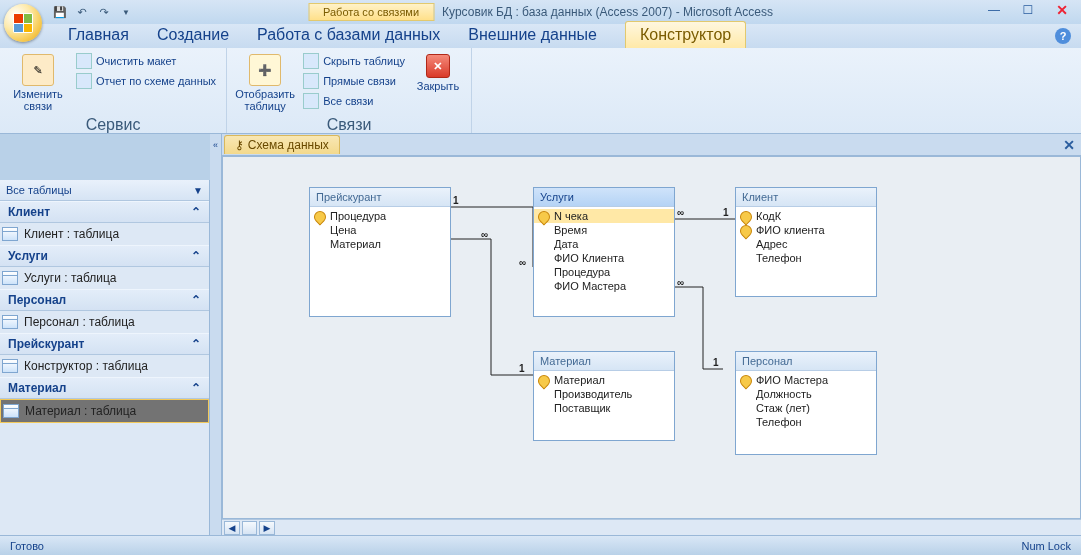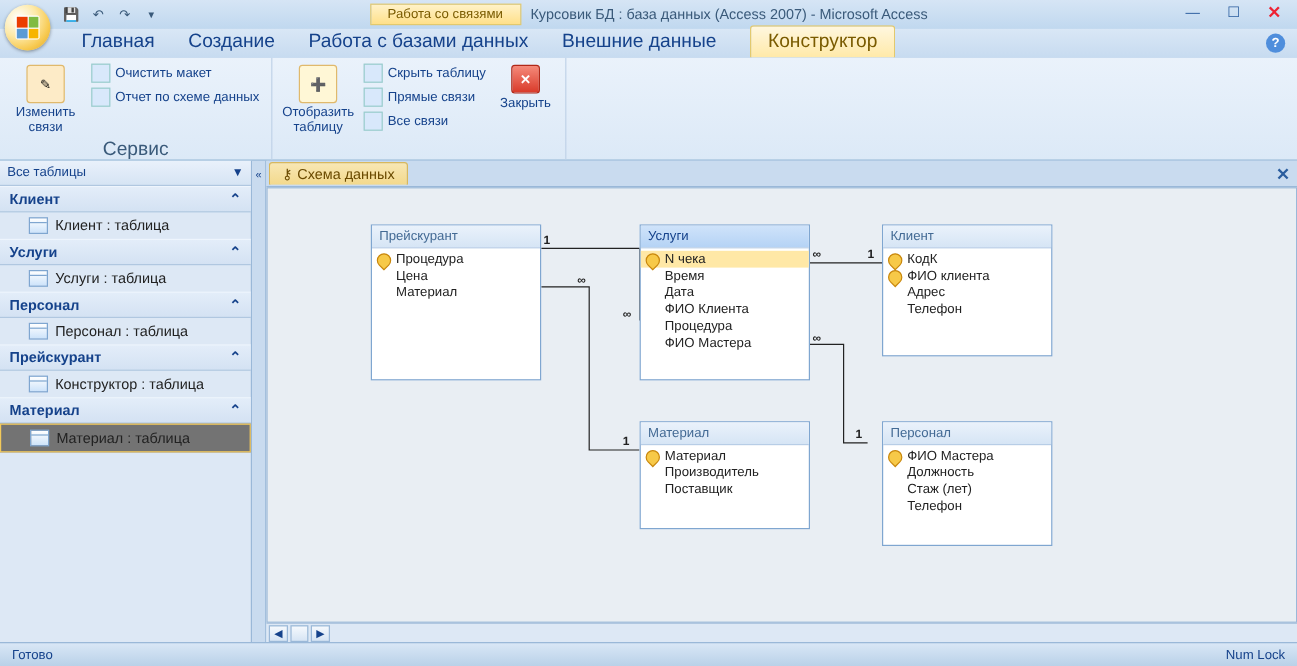--- a/index.html
+++ b/index.html
@@ -35,25 +35,25 @@
 .bigbtn .blabel { font-size: 11px; color: #15428b; text-align: center; margin-top: 2px; line-height: 1.1; }
 .smallbtns { display: flex; flex-direction: column; gap: 2px; }
 .smallbtn { display: flex; align-items: center; gap: 4px; font-size: 11px; color: #15428b; padding: 1px 2px; white-space: nowrap; }
 .smallbtn .sicon { width: 16px; height: 16px; background: #d8e8fb; border: 1px solid #9cc; display: inline-block; }
 .closex { width: 24px; height: 24px; background: linear-gradient(#f58a7a,#d93a2a); border: 1px solid #b02818; border-radius: 3px; color: #fff; display:flex;align-items:center;justify-content:center; font-weight:bold; }
 
 
 .workspace { display: flex; height: calc(100% - 24px - 24px - 86px - 20px); }
 
 
-.navpane { width: 210px; background: #dde8f5; border-right: 1px solid #9ab8d8; display: flex; flex-direction: column; }
+.navpane { width: 210px; background: #dde8f5; border-right: 1px solid #9ab8d8; display: flex; flex-direction: column; margin-top: 46px; }
 .nav-hdr { background: linear-gradient(#e9f1fb,#d6e4f4); border-bottom: 1px solid #b0c7e0; padding: 4px 6px; color: #15428b; display:flex; align-items:center; justify-content:space-between; }
 .nav-hdr .chev { font-size: 10px; }
 .nav-group-hdr { background: linear-gradient(#e3edf9,#d4e2f3); border-bottom: 1px solid #b0c7e0; border-top: 1px solid #eef5fd; padding: 3px 8px; color: #15428b; font-weight: bold; display:flex; justify-content:space-between; align-items:center; font-size: 12px;}
-.nav-item { padding: 4px 10px 4px 24px; display: flex; align-items: center; gap: 6px; color: #222; font-size: 12px;}
+.nav-item { padding: 4px 10px 4px 2px; display: flex; align-items: center; gap: 6px; color: #222; font-size: 12px;}
 .nav-item.sel { background: #737373; border: 1px solid #f2c95a; }
 .tblicon { width: 16px; height: 14px; background: linear-gradient(#fff,#cde3fa); border: 1px solid #7fa6d0; display: inline-block; position: relative; }
 .tblicon::before { content:''; position:absolute; left:0; top:3px; right:0; height:1px; background:#7fa6d0; }
 
 .collapse-bar { width: 12px; background: #c9dbef; border-right: 1px solid #9ab8d8; display:flex; align-items:flex-start; justify-content:center; padding-top:6px; color:#15428b; font-size:9px; }
 
 
 .canvas-wrap { flex: 1; display: flex; flex-direction: column; background: #d4e3f4; }
 .doc-tab { height: 22px; background: #c9dbef; border-bottom: 1px solid #9ab8d8; display: flex; align-items: center; justify-content: space-between; padding-right: 6px; }
 .doc-tab-inner { background: linear-gradient(#f8e7b4,#f3d98c); border: 1px solid #d9b85c; border-bottom: none; padding: 2px 10px; margin-left: 2px; display:flex; align-items:center; gap:4px; color:#6a4a00; font-size:12px; border-radius: 3px 3px 0 0;}
@@ -157,20 +157,21 @@
         <div class="smallbtn">
             <span class="sicon"></span>
             <span>Все связи</span>
           </div>
       </div>
       <div class="bigbtn" style="width:50px">
         <div class="closex">✕</div>
         <div class="blabel">Закрыть</div>
       </div>
     </div>
+    <div class="group-label">Связи</div>
   </div>
 </div>
 
 <div class="workspace">
   <div class="navpane">
     <div class="nav-hdr">
       <span>Все таблицы</span>
       <span class="chev">▼</span>
     </div>
     <div class="nav-group-hdr">

